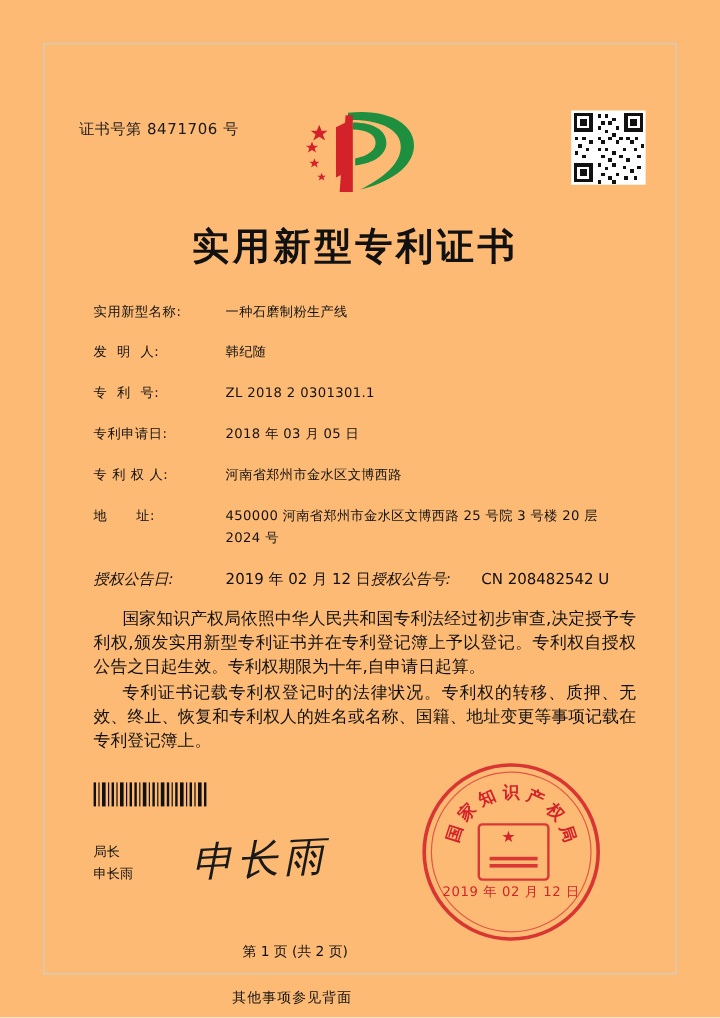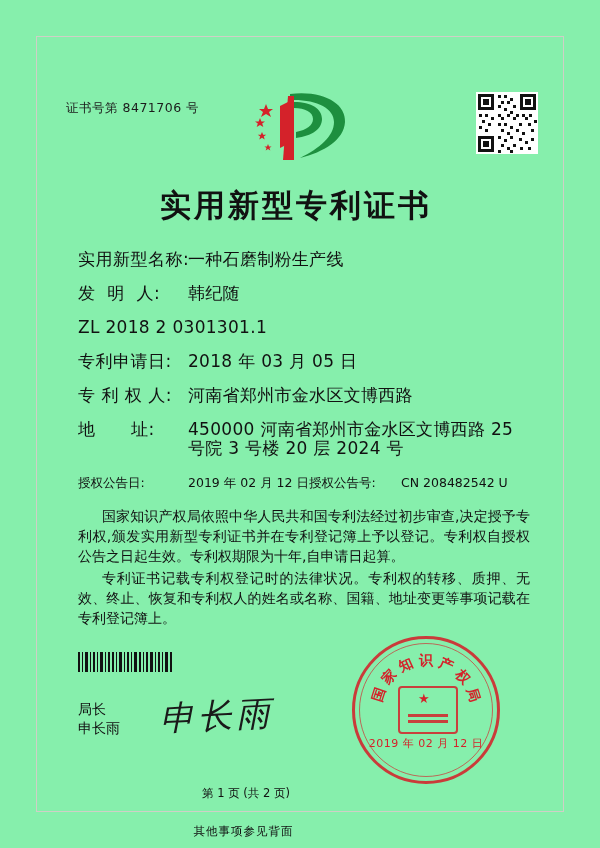--- a/index.html
+++ b/index.html
@@ -13,21 +13,21 @@
     position: relative;
     font-family: "DejaVu Sans", "Liberation Sans", sans-serif;
     color: #111;
     overflow: hidden;
   }
   .page {
     position: absolute;
     left: 0; top: 0;
     width: 600px;
     height: 848px;
-    background: #86efac;
+    background: #fdba74;
   }
   
   .cert-border {
     position: absolute;
     left: 36px;
     top: 36px;
     width: 528px;
     height: 776px;
     border: 1px solid #cfcfc6;
     box-sizing: border-box;
@@ -74,21 +74,21 @@
   .fields {
     position: absolute;
     left: 78px;
     top: 250px;
     width: 450px;
   }
   .row {
     display: flex;
     align-items: flex-start;
     margin-bottom: 15px;
-    font-size: 17px;
+    font-size: 11px;
     line-height: 19px;
     color: #111;
   }
   .row .label {
     width: 110px;
     flex: 0 0 110px;
     letter-spacing: 0.5px;
     white-space: pre;
   }
   .row .value {
@@ -105,20 +105,21 @@
   .row-2col .cell {
     display: flex;
     flex: 0 0 auto;
   }
   .row-2col .cell.second {
   }
   .row-2col .label {
     width: 110px;
     flex: 0 0 110px;
     white-space: pre;
+    font-style: italic;
   }
   .row-2col .label.narrow {
     width: 92px;
     flex: 0 0 92px;
   }
 
   
   .body-text {
     position: absolute;
     left: 78px;
@@ -148,21 +149,21 @@
     height: 20px;
     background: #111;
     display: block;
   }
 
   
   .sig-labels {
     position: absolute;
     left: 78px;
     top: 700px;
-    font-size: 14px;
+    font-size: 11px;
     line-height: 19px;
     color: #111;
   }
   .signature {
     position: absolute;
     left: 160px;
     top: 692px;
     width: 170px;
     height: 52px;
     font-family: "DejaVu Serif", "Liberation Serif", serif;
@@ -370,20 +371,21 @@
   <div class="fields">
     <div class="row">
       <div class="label">实用新型名称:</div>
       <div class="value">一种石磨制粉生产线</div>
     </div>
     <div class="row">
       <div class="label">发  明  人:</div>
       <div class="value">韩纪随</div>
     </div>
     <div class="row">
+      <div class="label">专  利  号:</div>
       <div class="value">ZL 2018 2 0301301.1</div>
     </div>
     <div class="row">
       <div class="label">专利申请日:</div>
       <div class="value">2018 年 03 月 05 日</div>
     </div>
     <div class="row">
       <div class="label">专 利 权 人:</div>
       <div class="value">河南省郑州市金水区文博西路</div>
     </div>

